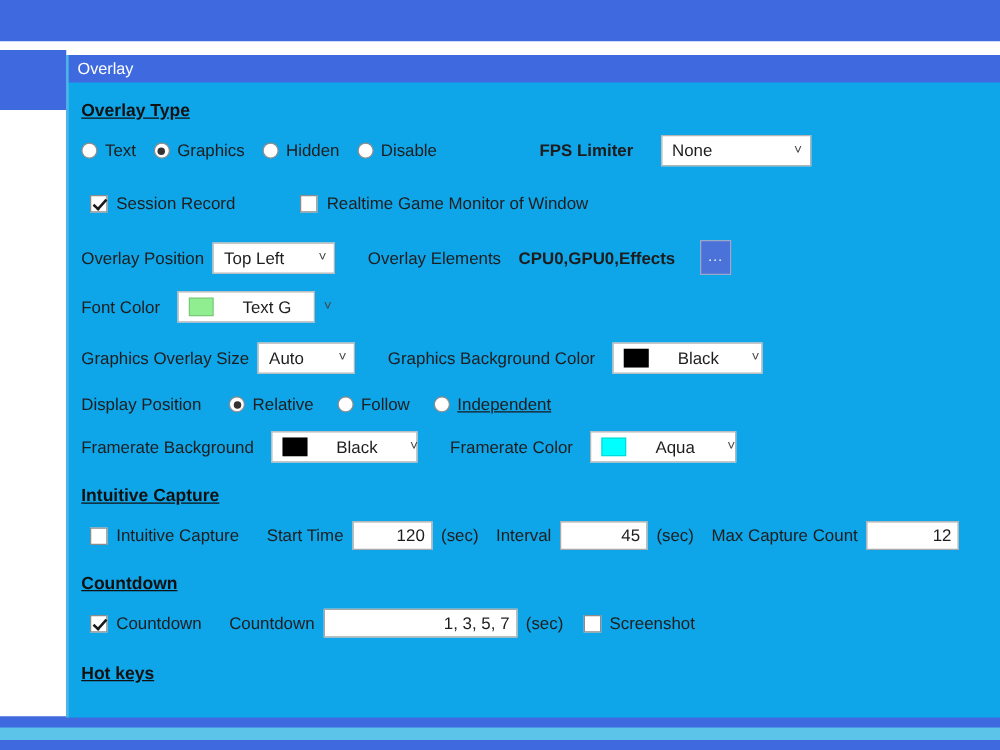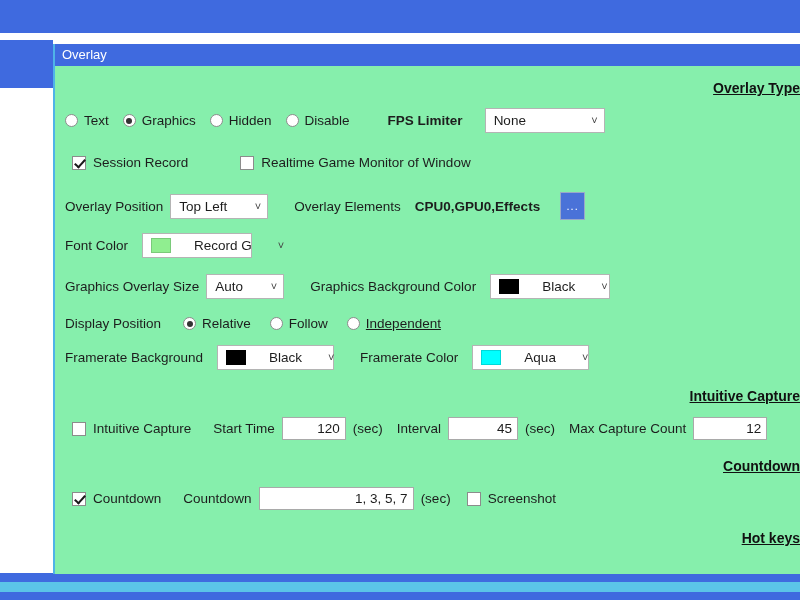--- a/index.html
+++ b/index.html
@@ -43,21 +43,21 @@
     background: #5bc4e8;
   }
 
   
   .panel {
     position: absolute;
     left: 53px;
     top: 44px;
     width: 747px;
     height: 530px;
-    background: #86efac;
+    background: #0ea5e9;
     border-left: 2px solid #4fb3e8;
     box-sizing: border-box;
   }
   .panel-title {
     height: 22px;
     background: #3f6adf;
     color: #ffffff;
     font-size: 13px;
     line-height: 22px;
     padding-left: 7px;
@@ -68,21 +68,20 @@
     position: relative;
   }
 
   
   .section-head {
     font-weight: bold;
     font-size: 14px;
     text-decoration: underline;
     color: #111;
     margin: 0 0 12px 0;
-    text-align: right;
   }
 
   
   .row {
     display: flex;
     align-items: center;
     margin-bottom: 14px;
     flex-wrap: nowrap;
   }
   .lbl {
@@ -247,21 +246,21 @@
       </span>
       <span class="radio-wrap gapL">
         <span class="radio"></span>
         <span class="lbl">Hidden</span>
       </span>
       <span class="radio-wrap gapL">
         <span class="radio"></span>
         <span class="lbl">Disable</span>
       </span>
 
-      <span class="lbl bold" style="margin-left:38px;text-align:center;">FPS Limiter</span>
+      <span class="lbl bold" style="margin-left:82px;text-align:center;">FPS Limiter</span>
       <span class="sel w-fps" style="margin-left:22px;">
         <span>None</span>
         <span class="chev">˅</span>
       </span>
     </div>
 
     <div class="row" style="margin-top:22px;margin-bottom:22px;">
       <span class="cbx-wrap" style="margin-left:7px;">
         <span class="cbx on"></span>
         <span class="lbl">Session Record</span>
@@ -281,21 +280,21 @@
       </span>
       <span class="lbl gapXL">Overlay Elements</span>
       <span class="lbl bold gapL">CPU0,GPU0,Effects</span>
       <span class="dots-btn" style="margin-left:20px;">...</span>
     </div>
 
     <div class="row" style="margin-bottom:16px;">
       <span class="lbl">Font Color</span>
       <span class="sel w-fcol gapL">
         <span class="swatch" id="sw-font" style="background: rgb(144, 238, 144);"></span>
-        <span>Record G</span>
+        <span>Text G</span>
         <span class="chev">˅</span>
       </span>
     </div>
 
     <div class="row" style="margin-bottom:17px;">
       <span class="lbl">Graphics Overlay Size</span>
       <span class="sel w-size gapS">
         <span>Auto</span>
         <span class="chev">˅</span>
       </span>

